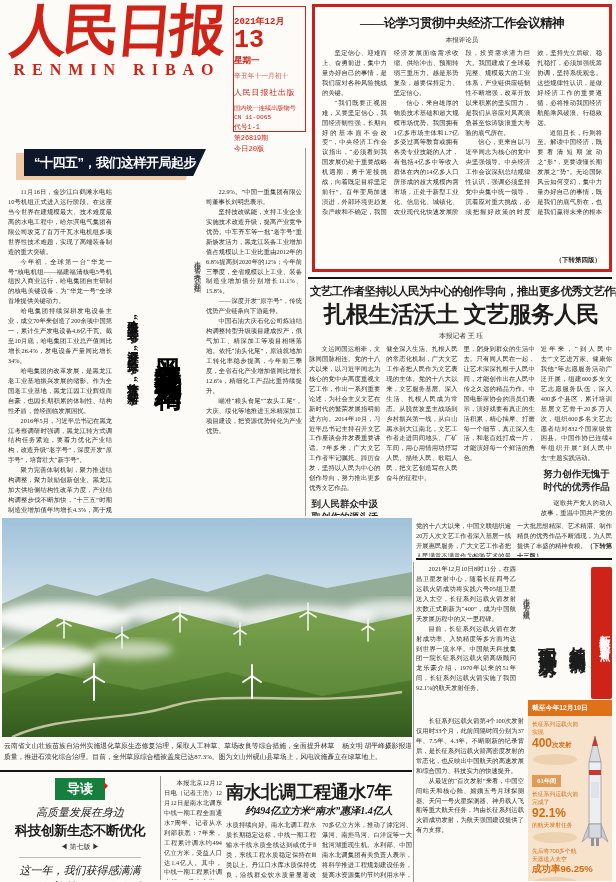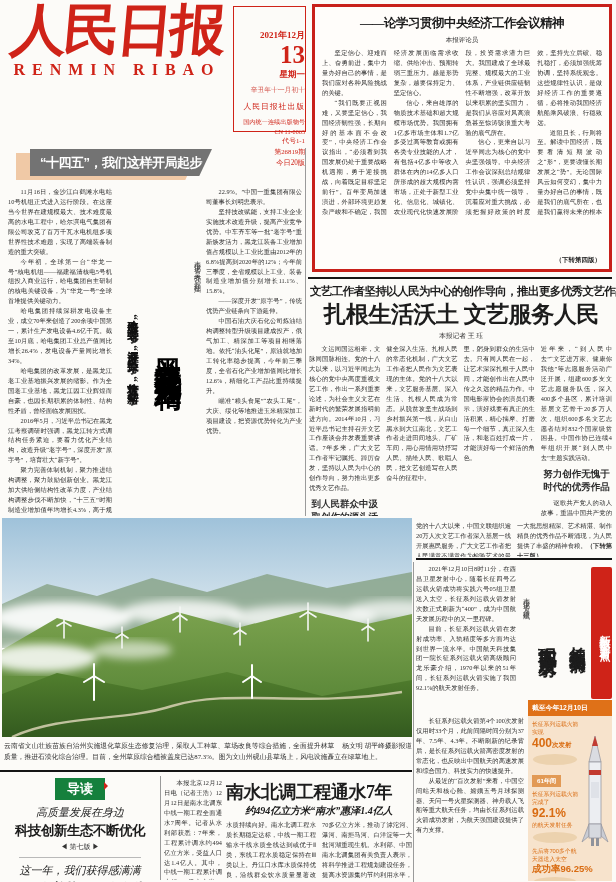--- a/index.html
+++ b/index.html
@@ -5,21 +5,21 @@
   html,body{margin:0;padding:0;background:#e9e7e2;}
   .page{position:relative;width:616px;height:882px;background:#fcfbf8;margin:0 auto;
         font-family:"Liberation Serif",serif;color:#1c1c1c;overflow:hidden;}
   
   .brand{position:absolute;left:6px;top:2px;width:222px;text-align:center;}
   .brand-title{font-size:56px;line-height:1.0;font-weight:900;color:#cf2318;
                letter-spacing:-3px;transform:skewX(-5deg);font-family:"Liberation Serif",serif;}
   .brand-pinyin{font-size:16px;font-weight:bold;color:#cf2318;letter-spacing:7px;margin-top:3px;}
   .brand-url{font-size:8.5px;font-weight:bold;color:#a8241b;margin-top:12px;letter-spacing:.5px;}
   .datebox{position:absolute;left:233px;top:6px;width:73px;height:126px;border:1.5px solid #cf2318;
-           color:#cf2318;text-align:right;box-sizing:border-box;padding-top:22px;}
+           color:#cf2318;text-align:left;box-sizing:border-box;padding-top:8px;font-family:Liberation Mono, monospace;}
   .db-ym{font-size:9px;font-weight:bold;}
   .db-day{font-size:25px;font-weight:900;line-height:1.05;}
   .db-week{font-size:8.5px;font-weight:bold;margin-top:1px;}
   .db-lunar{font-size:6.8px;margin-top:4px;color:#d4554c;}
   .db-pub{font-size:7.8px;margin-top:6px;letter-spacing:1px;}
   .db-issn-label{font-size:6.2px;margin-top:6px;}
   .db-issn{font-size:6.2px;margin-top:1px;}
   .db-code{font-size:6.8px;margin-top:1px;}
   .db-issue{font-size:6.8px;margin-top:1px;}
   .db-pages{font-size:7.2px;margin-top:1px;}
@@ -29,21 +29,21 @@
   .ed-h1{font-size:20px;font-weight:900;letter-spacing:-1.6px;text-align:center;white-space:nowrap;margin-top:1px;}
   .ed-h2{font-size:12.5px;font-weight:bold;text-align:center;margin-top:4px;letter-spacing:-.5px;}
   .ed-by{font-size:6.5px;text-align:center;margin:4px 0 3px;color:#333;}
   .ed-cols{height:176px;column-count:4;column-gap:7px;overflow:hidden;}
   .ed-jump{position:absolute;right:8px;bottom:4px;font-size:6.5px;font-weight:bold;background:#fffdfa;padding-left:3px;}
   
   .small{font-size:6.3px;line-height:1.58;text-align:justify;color:#2d2d2d;overflow:hidden;}
   .small p{margin:0;text-indent:2em;}
   .jump{font-weight:bold;}
   
-  .banner{position:absolute;left:30px;top:149px;width:182px;height:27px;background:#737373;color:#fff;
+  .banner{position:absolute;left:24px;top:149px;width:182px;height:27px;background:#0f172a;color:#fff;
           font-family:"Liberation Sans",sans-serif;font-weight:bold;font-size:13px;line-height:27px;
           text-align:center;clip-path:polygon(0 0,100% 0,93% 100%,0 100%);letter-spacing:-.5px;}
   .banner-shadow{position:absolute;left:16px;top:153px;width:182px;height:27px;background:#f0c9a6;
           clip-path:polygon(0 0,100% 0,93% 100%,0 100%);}
   .hl-left{position:absolute;left:8px;top:187px;width:104px;height:328px;}
   .hl-sub{position:absolute;left:116px;top:187px;width:24px;height:328px;writing-mode:vertical-rl;
           font-size:11.5px;font-weight:bold;letter-spacing:.8px;color:#111;text-align:center;}
   .hl-head{position:absolute;left:146px;top:186px;width:40px;height:330px;writing-mode:vertical-rl;
            font-size:27px;font-weight:900;letter-spacing:2.5px;color:#000;text-align:center;}
   .hl-by{position:absolute;left:190px;top:255px;width:12px;height:210px;writing-mode:vertical-rl;

